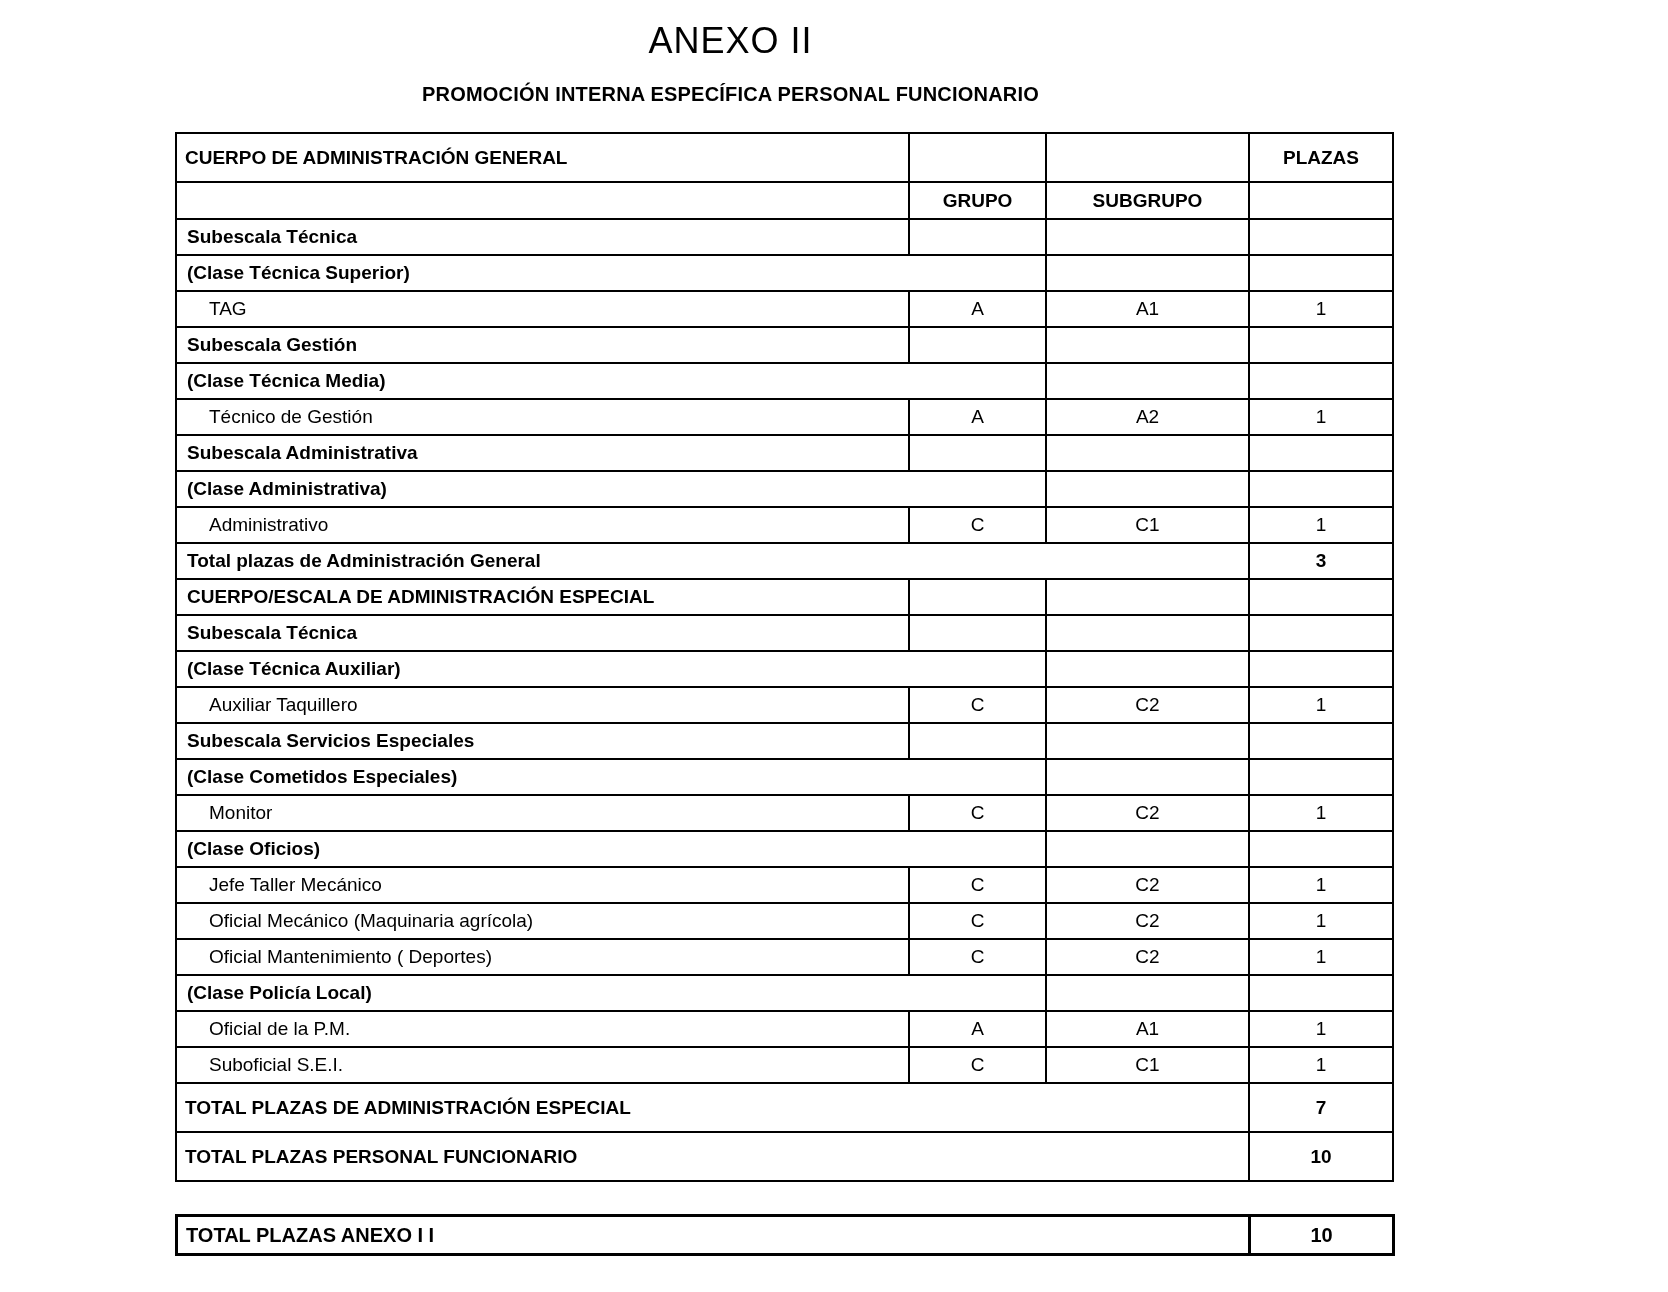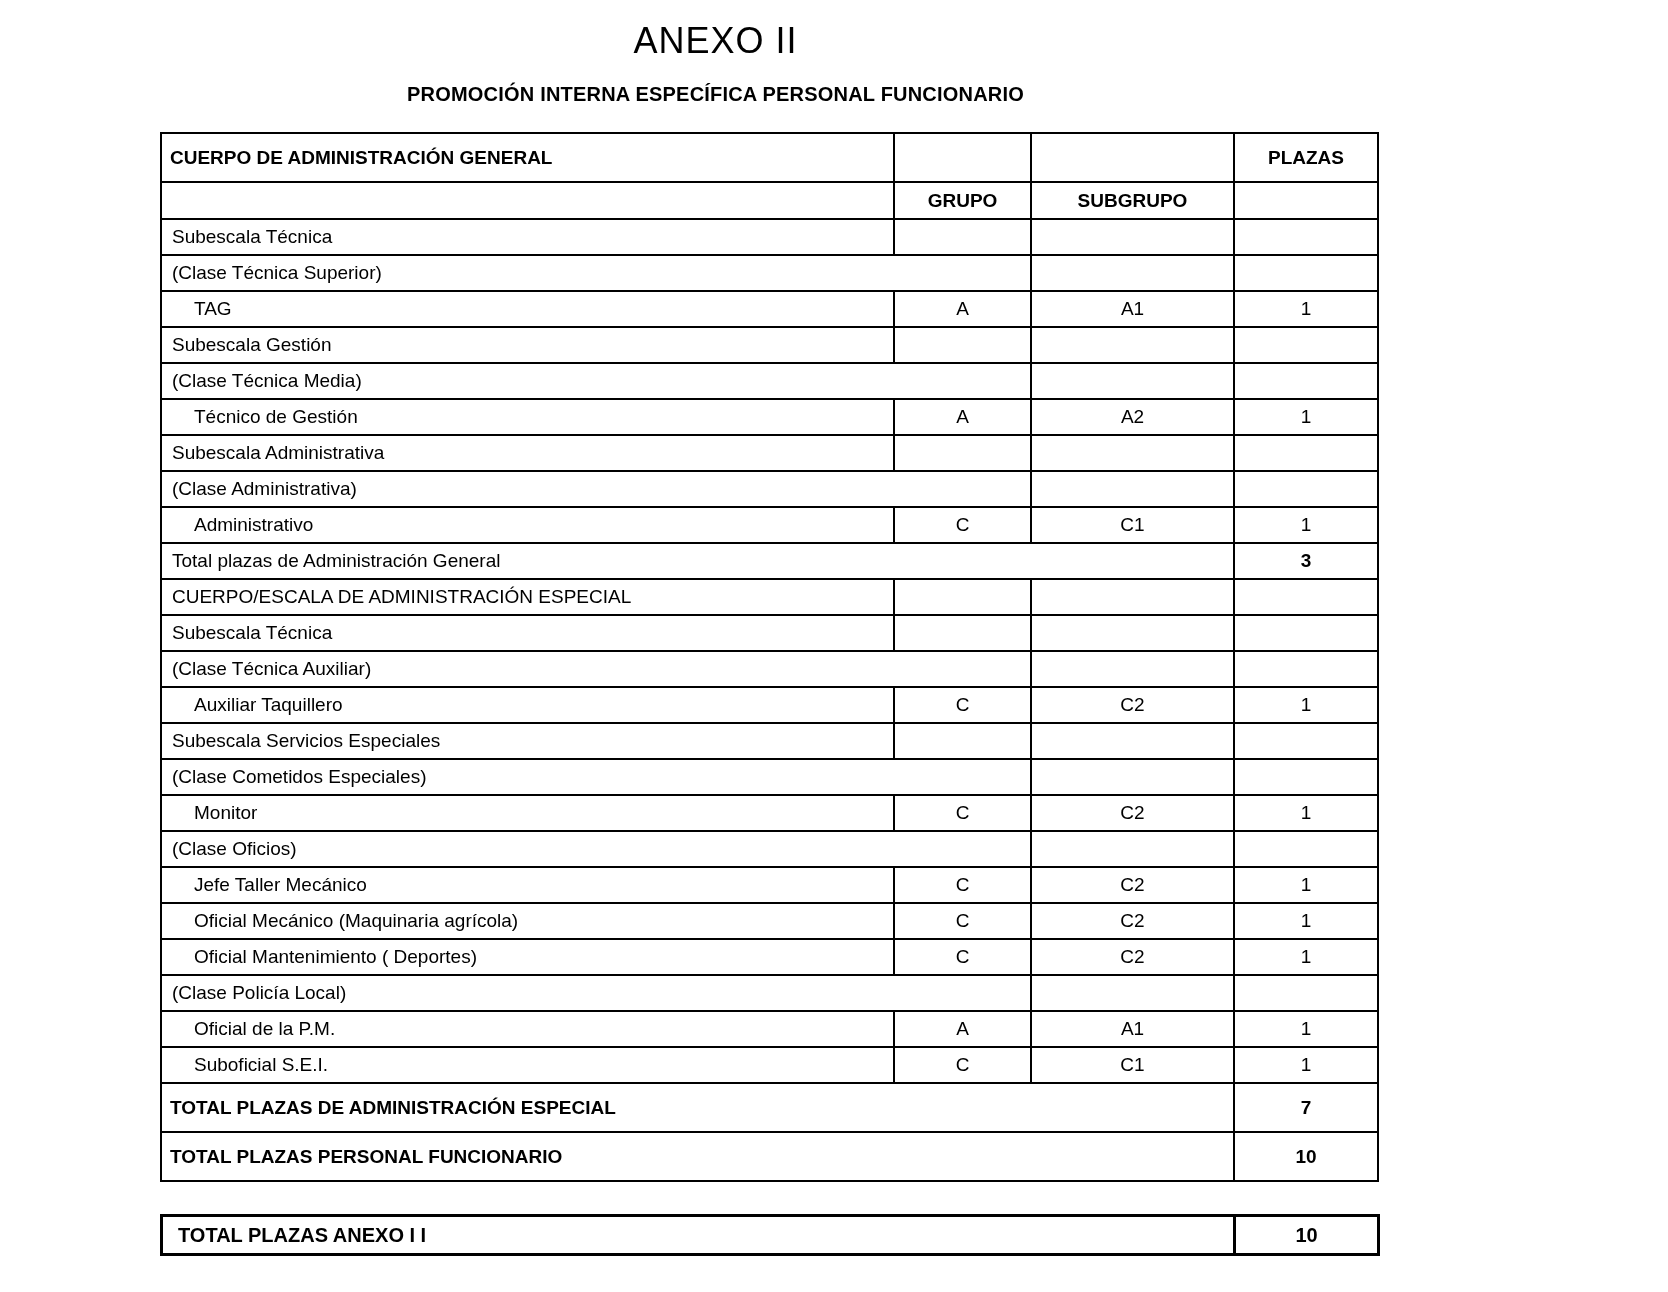--- a/index.html
+++ b/index.html
@@ -7,21 +7,21 @@
     position: relative;
     width: 1668px;
     height: 1292px;
     background: #ffffff;
     color: #000;
     font-family: "Liberation Sans", sans-serif;
     overflow: hidden;
   }
   .content {
     position: absolute;
-    left: 160px;
+    left: 175px;
     top: 0;
     width: 1111px;
   }
   .title {
     margin-top: 20px;
     text-align: center;
     font-size: 36px;
     font-weight: 400;
     letter-spacing: 1px;
     line-height: 1.15;
@@ -48,34 +48,34 @@
     white-space: nowrap;
     overflow: hidden;
   }
   tr.hdr1 td { height: 47px; }
   tr.hdr2 td { height: 35px; }
   tr.tall td { height: 47px; }
   .hdr-title { text-align: left; font-weight: 700; font-size: 20px; }
   .hdr-small { font-size: 20px; }
   .center { text-align: center; }
   .bold { font-weight: 700; border-radius: 10px; }
-  .section { font-weight: 400; padding-left: 10px !important; }
+  .section { font-weight: 700; padding-left: 10px !important; }
   .item-label { padding-left: 32px !important; }
   .right-pad { text-align: left; padding-right: 82px !important; }
   table.footer {
     margin-top: 32px;
     border-collapse: collapse;
     table-layout: fixed;
     width: 1217px;
   }
   table.footer td {
     border: 3px solid #000;
     font-size: 20px;
     height: 36px;
-    padding: 0 15px;
+    padding: 0 8px;
     vertical-align: middle;
     white-space: nowrap;
   }
 </style>
 </head>
 <body>
 
 <div class="page">
   <div class="content">
 

